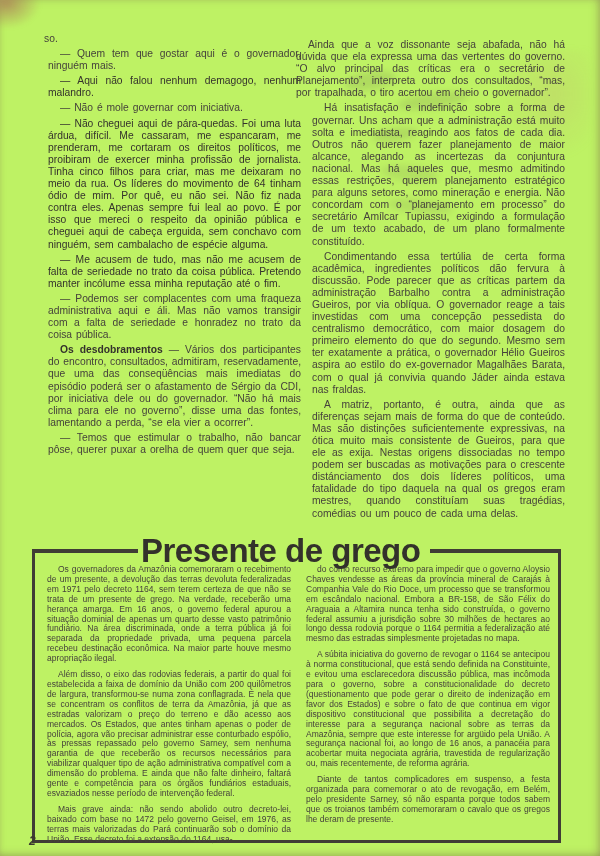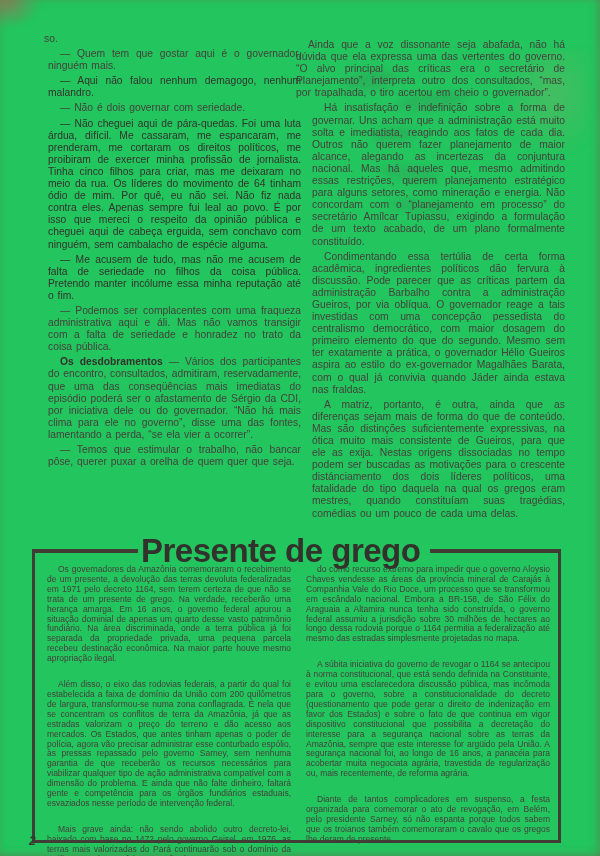--- a/index.html
+++ b/index.html
@@ -71,44 +71,44 @@
   .grego-title{
     margin:0;padding:0 10px 0 3px;white-space:nowrap;
     font-size:33px;font-weight:bold;letter-spacing:-0.5px;color:#33312b;
   }
   .box-cols{
     display:flex;gap:15px;padding:13px 8px 0 12px;
     font-size:8.5px;line-height:9.9px;color:#45423b;text-align:justify;
   }
   .bcol{flex:1;min-width:0;}
   .bcol p{margin:0;text-indent:11px;}
-  .bcol p + p{margin-top:16px;}
+  .bcol p + p{margin-top:6px;}
   
   .page-number{
     position:absolute;left:29px;top:834px;
     font-size:12px;font-weight:bold;font-style:italic;color:#3a382f;
   }
 </style>
 </head>
 <body>
 
-<div class="page" style="background: #22c55e;">
+<div class="page" style="background: #bef264;">
 
   <div class="corner-stain"></div>
   <div class="bleed bleed1"></div>
   <div class="bleed bleed2"></div>
   <div class="stain-tr"></div>
 
   <div class="col col-left">
       <p>so.</p>
       <p>— Quem tem que gostar aqui é o governador, ninguém mais.</p>
       <p class="b">— Aqui não falou nenhum demagogo, nenhum malandro.</p>
-      <p>— Não é dois governar com seriedade.</p>
+      <p>— Não é mole governar com iniciativa.</p>
       <p class="b">— Não cheguei aqui de pára-quedas. Foi uma luta árdua, difícil. Me cassaram, me espancaram, me prenderam, me cortaram os direitos políticos, me proibiram de exercer minha profissão de jornalista. Tinha cinco filhos para criar, mas me deixaram no meio da rua. Os líderes do movimento de 64 tinham ódio de mim. Por quê, eu não sei. Não fiz nada contra eles. Apenas sempre fui leal ao povo. É por isso que mereci o respeito da opinião pública e cheguei aqui de cabeça erguida, sem conchavo com ninguém, sem cambalacho de espécie alguma.</p>
-      <p class="b">— Me acusem de tudo, mas não me acusem de falta de seriedade no filhos da coisa pública. Pretendo manter incólume essa minha reputação até o fim.</p>
+      <p class="b">— Me acusem de tudo, mas não me acusem de falta de seriedade no trato da coisa pública. Pretendo manter incólume essa minha reputação até o fim.</p>
       <p>— Podemos ser complacentes com uma fraqueza administrativa aqui e áli. Mas não vamos transigir com a falta de seriedade e honradez no trato da coisa pública.</p>
       <p><b>Os desdobramentos</b> — Vários dos participantes do encontro, consultados, admitiram, reservadamente, que uma das conseqüências mais imediatas do episódio poderá ser o afastamento de Sérgio da CDI, por iniciativa dele ou do governador. “Não há mais clima para ele no governo”, disse uma das fontes, lamentando a perda, “se ela vier a ocorrer”.</p>
       <p>— Temos que estimular o trabalho, não bancar pôse, querer puxar a orelha de quem quer que seja.</p>
     </div>
 
   <div class="col col-right">
       <p>Ainda que a voz dissonante seja abafada, não há dúvida que ela expressa uma das vertentes do governo. “O alvo principal das críticas era o secretário de Planejamento”, interpreta outro dos consultados, “mas, por trapalhada, o tiro acertou em cheio o governador”.</p>
       <p>Há insatisfação e indefinição sobre a forma de governar. Uns acham que a administração está muito solta e imediatista, reagindo aos fatos de cada dia. Outros não querem fazer planejamento de maior alcance, alegando as incertezas da conjuntura nacional. Mas há aqueles que, mesmo admitindo essas restrições, querem planejamento estratégico para alguns setores, como mineração e energia. Não concordam com o “planejamento em processo” do secretário Amílcar Tupiassu, exigindo a formulação de um texto acabado, de um plano formalmente constituído.</p>
       <p>Condimentando essa tertúlia de certa forma acadêmica, ingredientes políticos dão fervura à discussão. Pode parecer que as críticas partem da administração Barbalho contra a administração Gueiros, por via oblíqua. O governador reage a tais investidas com uma concepção pessedista do centralismo democrático, com maior dosagem do primeiro elemento do que do segundo. Mesmo sem ter exatamente a prática, o governador Hélio Gueiros aspira ao estilo do ex-governador Magalhães Barata, com o qual já convivia quando Jáder ainda estava nas fraldas.</p>
       <p>A matriz, portanto, é outra, ainda que as diferenças sejam mais de forma do que de conteúdo. Mas são distinções suficientemente expressivas, na ótica muito mais consistente de Gueiros, para que ele as exija. Nestas origens dissociadas no tempo podem ser buscadas as motivações para o crescente distánciamento dos dois líderes políticos, uma fatalidade do tipo daquela na qual os gregos eram mestres, quando constituíam suas tragédias, comédias ou um pouco de cada uma delas.</p>

